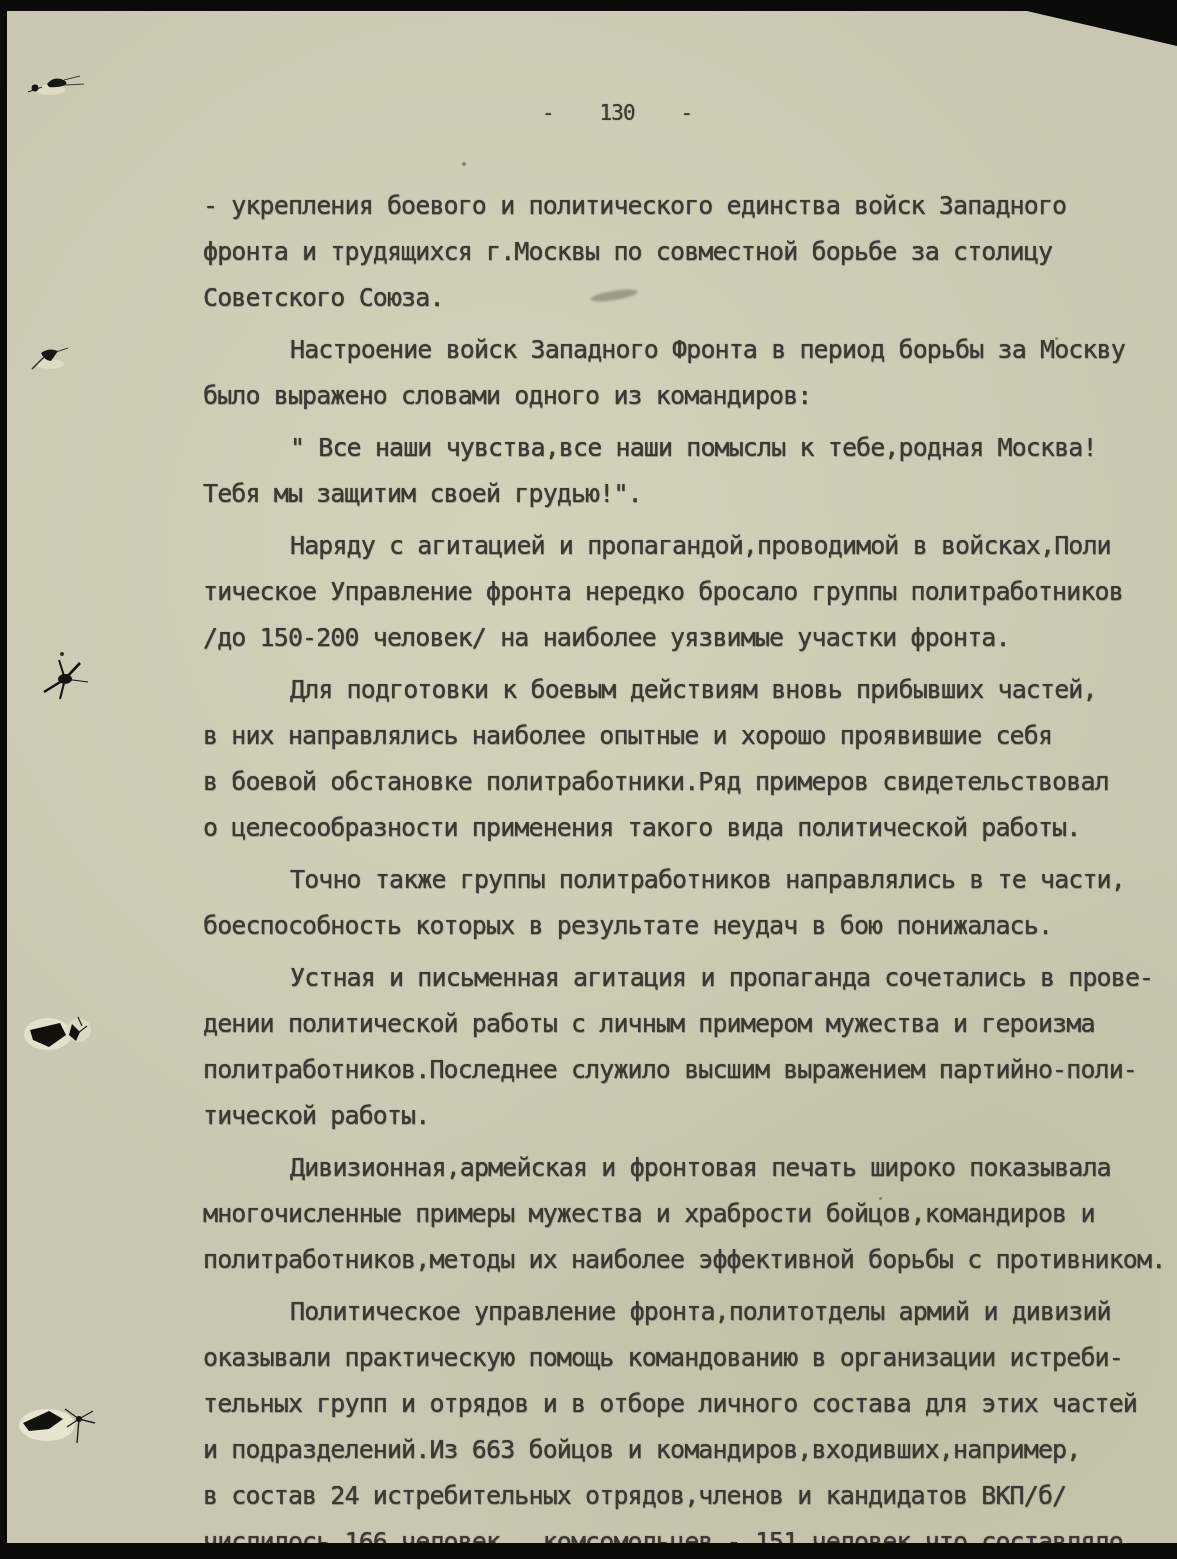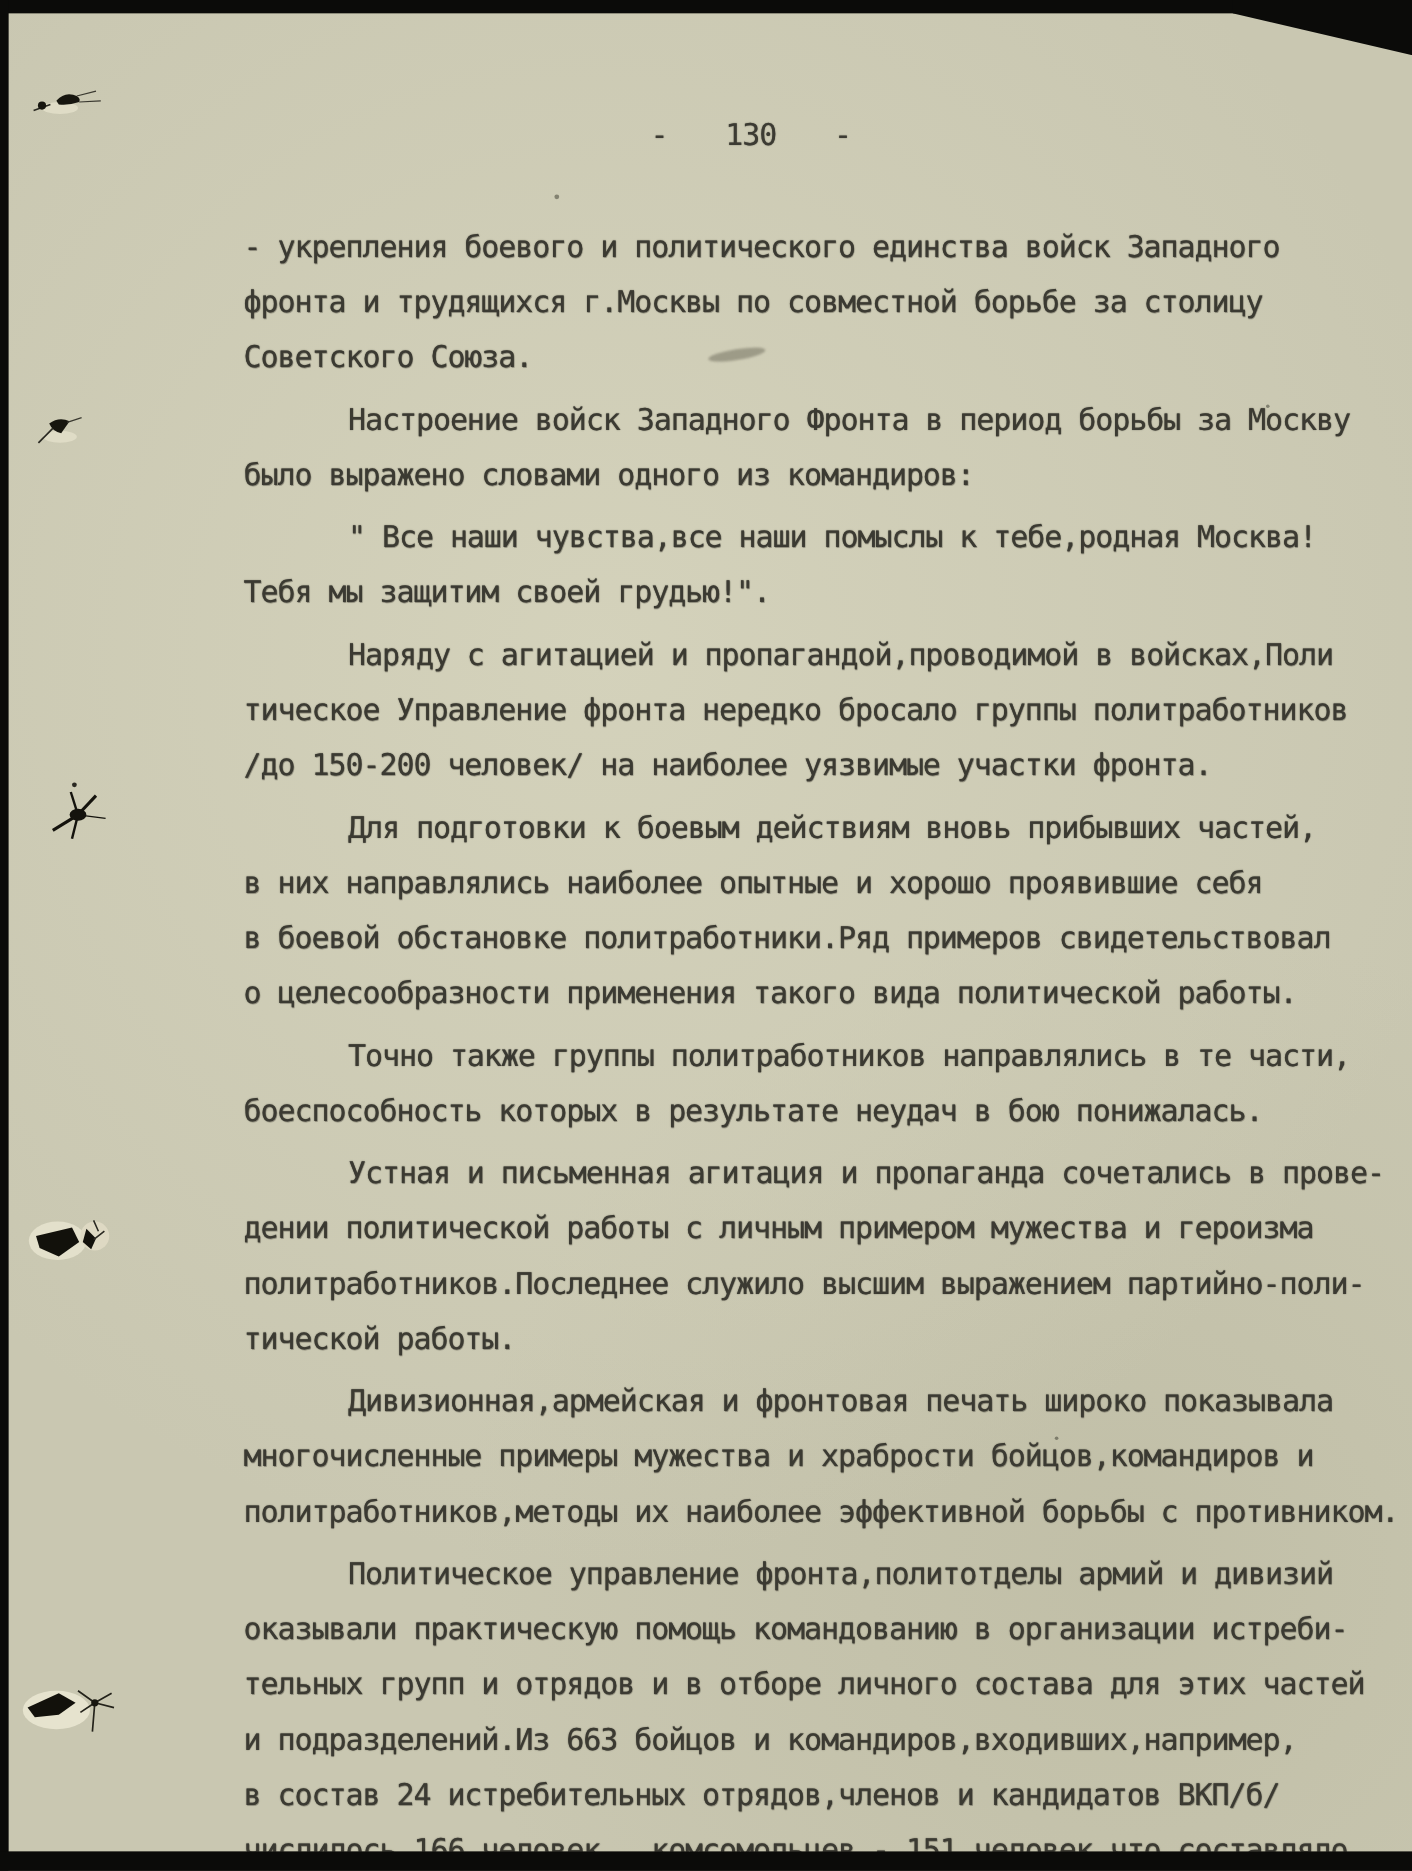--- a/index.html
+++ b/index.html
@@ -28,21 +28,21 @@
   .bar-bottom { position: absolute; bottom: 0; left: 0; width: 100%; height: 16px; background: #0b0b09; z-index: 9; }
   .corner-wedge {
     position: absolute; top: 0; right: 0; width: 150px; height: 46px;
     background: #0b0b09; z-index: 9;
     clip-path: polygon(0 0, 100% 0, 100% 100%, 0 24%);
   }
 
   
   .page-number {
     position: absolute; left: 535px; top: 88px;
-    font-size: 25px; line-height: 28px; letter-spacing: -0.9px;
+    font-size: 21px; line-height: 28px; letter-spacing: -0.9px;
     word-spacing: 34px;
     color: #3c3b33;
     text-shadow: 0 0 1px rgba(55,54,44,0.8);
     white-space: pre;
   }
   .text-block {
     position: absolute; left: 196px; top: 172px; width: 985px;
     font-size: 25px; letter-spacing: -0.9px;
     color: #3b3a32;
     text-shadow: 0 0 1px rgba(52,51,42,0.85), 0.5px 0.6px 0 rgba(52,51,42,0.3);

